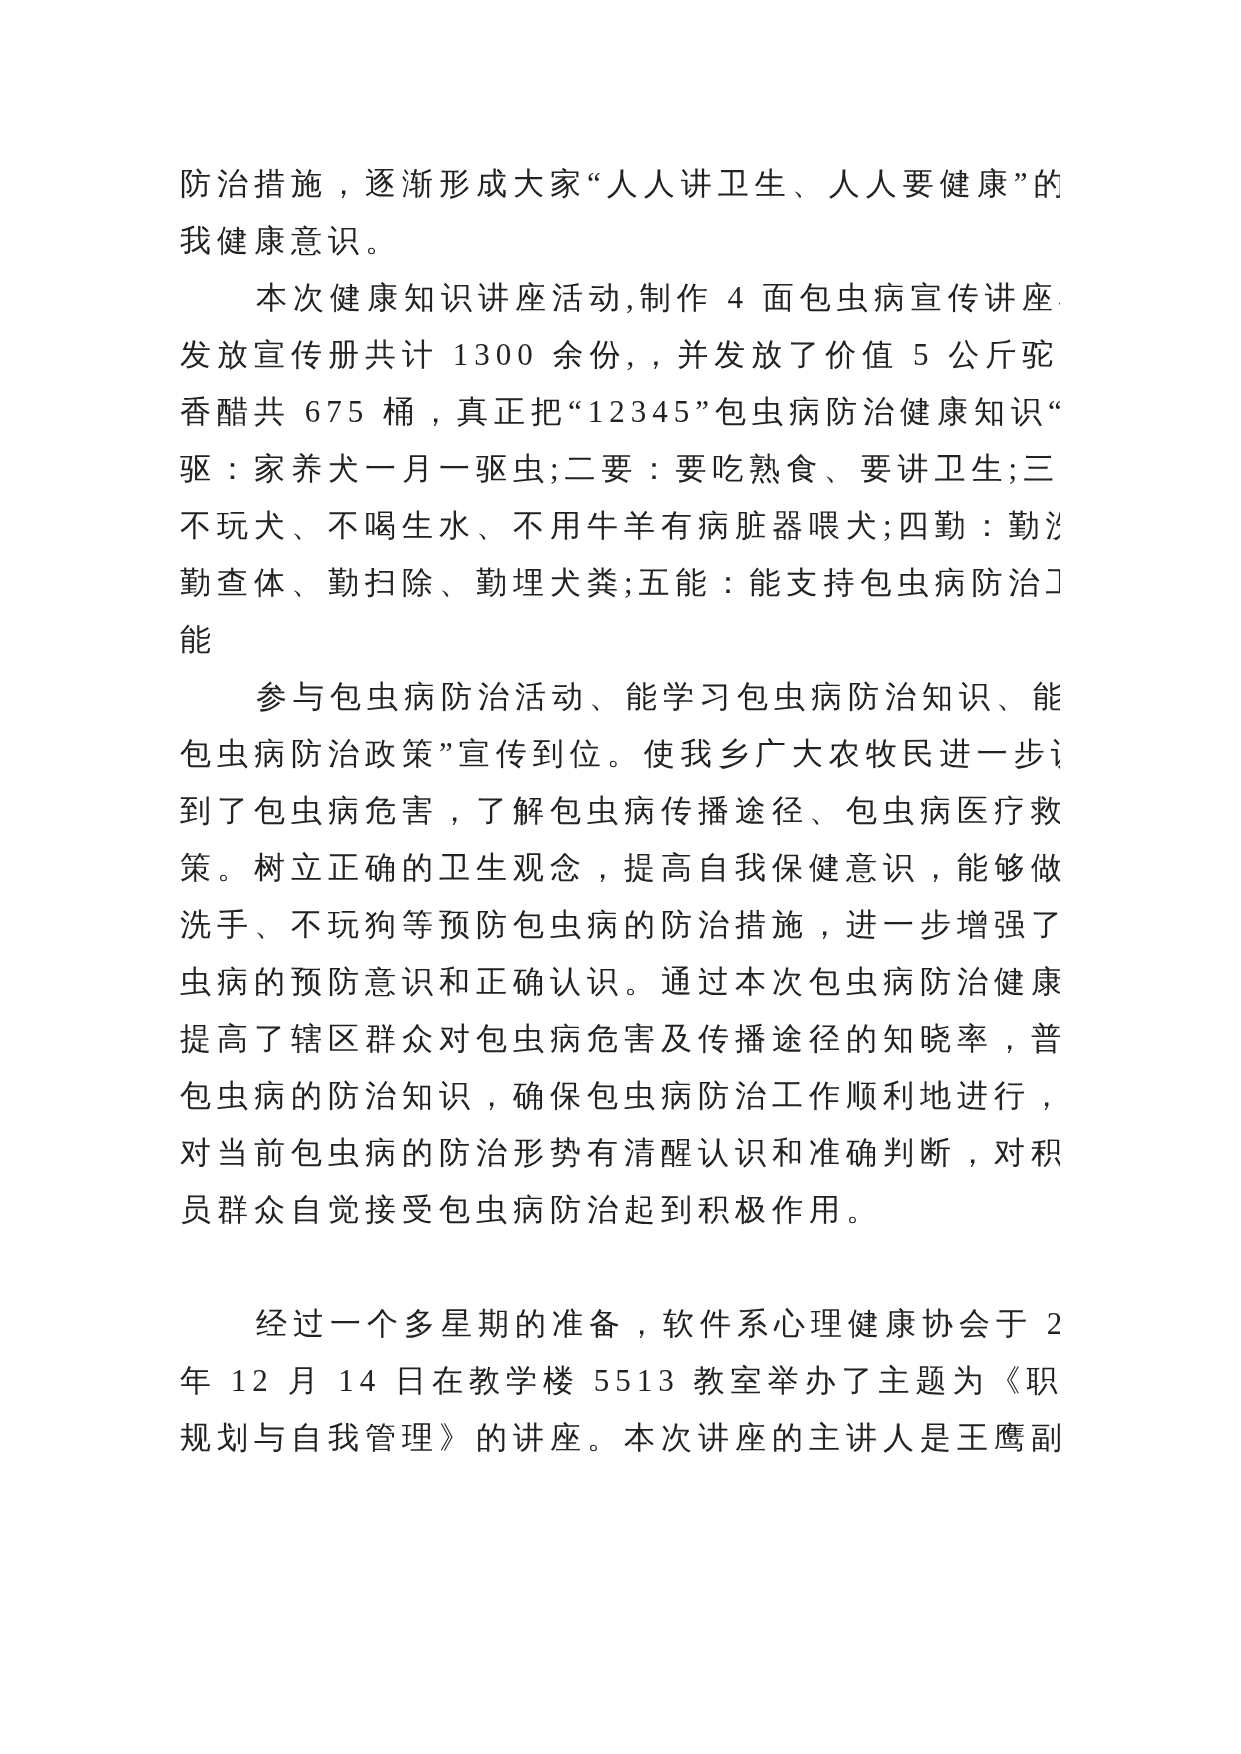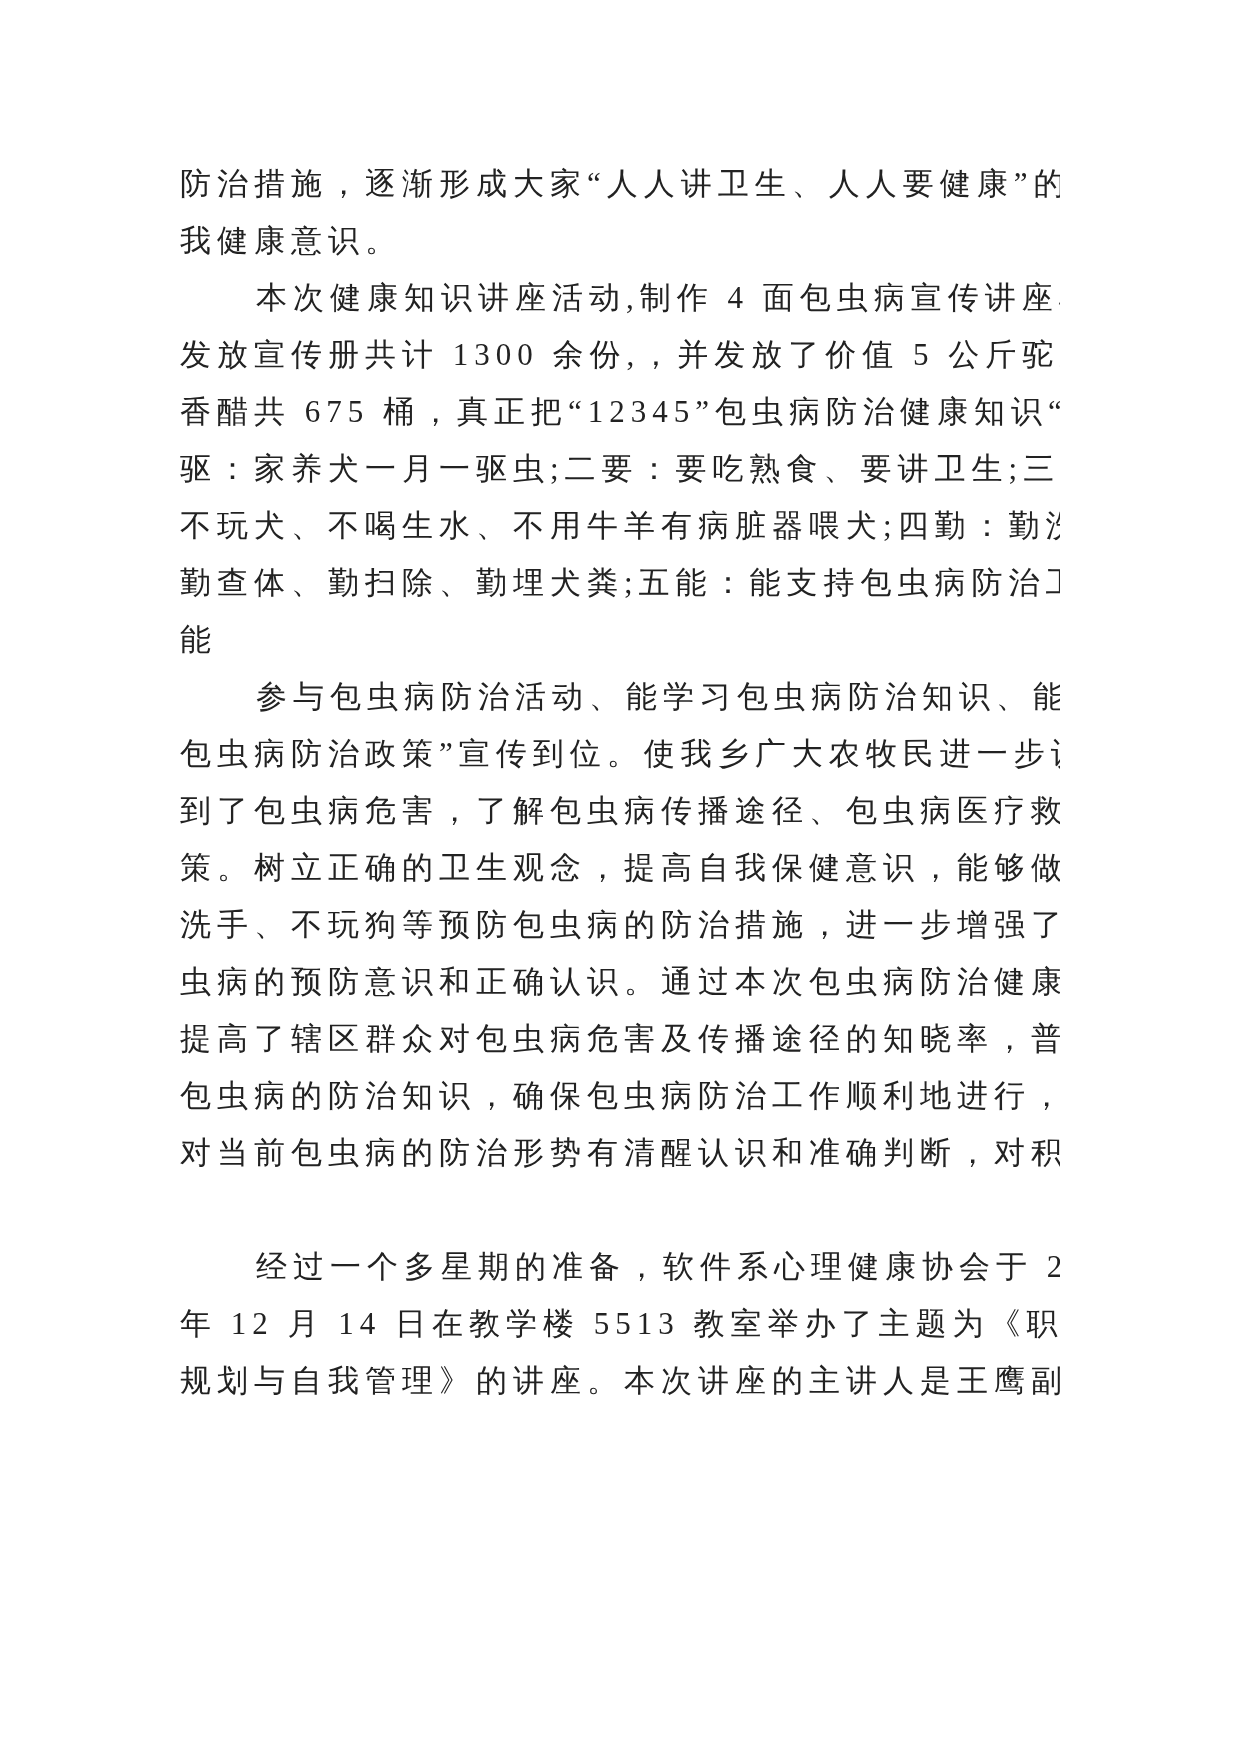--- a/index.html
+++ b/index.html
@@ -64,18 +64,19 @@
       <div class="line left">能</div>
       <div class="line indent">参与包虫病防治活动、能学习包虫病防治知识、能宣传</div>
       <div class="line">包虫病防治政策”宣传到位。使我乡广大农牧民进一步认识</div>
       <div class="line">到了包虫病危害，了解包虫病传播途径、包虫病医疗救治政</div>
       <div class="line">策。树立正确的卫生观念，提高自我保健意识，能够做到勤</div>
       <div class="line">洗手、不玩狗等预防包虫病的防治措施，进一步增强了对包</div>
       <div class="line">虫病的预防意识和正确认识。通过本次包虫病防治健康讲座，</div>
       <div class="line">提高了辖区群众对包虫病危害及传播途径的知晓率，普及了</div>
       <div class="line">包虫病的防治知识，确保包虫病防治工作顺利地进行，势必</div>
       <div class="line">对当前包虫病的防治形势有清醒认识和准确判断，对积极动</div>
+      <div class="line left">员群众自觉接受包虫病防治起到积极作用。</div>
       <div class="line left blank"></div>
       <div class="line indent">经过一个多星期的准备，软件系心理健康协会于 20xx</div>
       <div class="line">年 12 月 14 日在教学楼 5513 教室举办了主题为《职业生涯</div>
       <div class="line">规划与自我管理》的讲座。本次讲座的主讲人是王鹰副教授，</div>
     </div>
 </div>
 
 </body></html>

